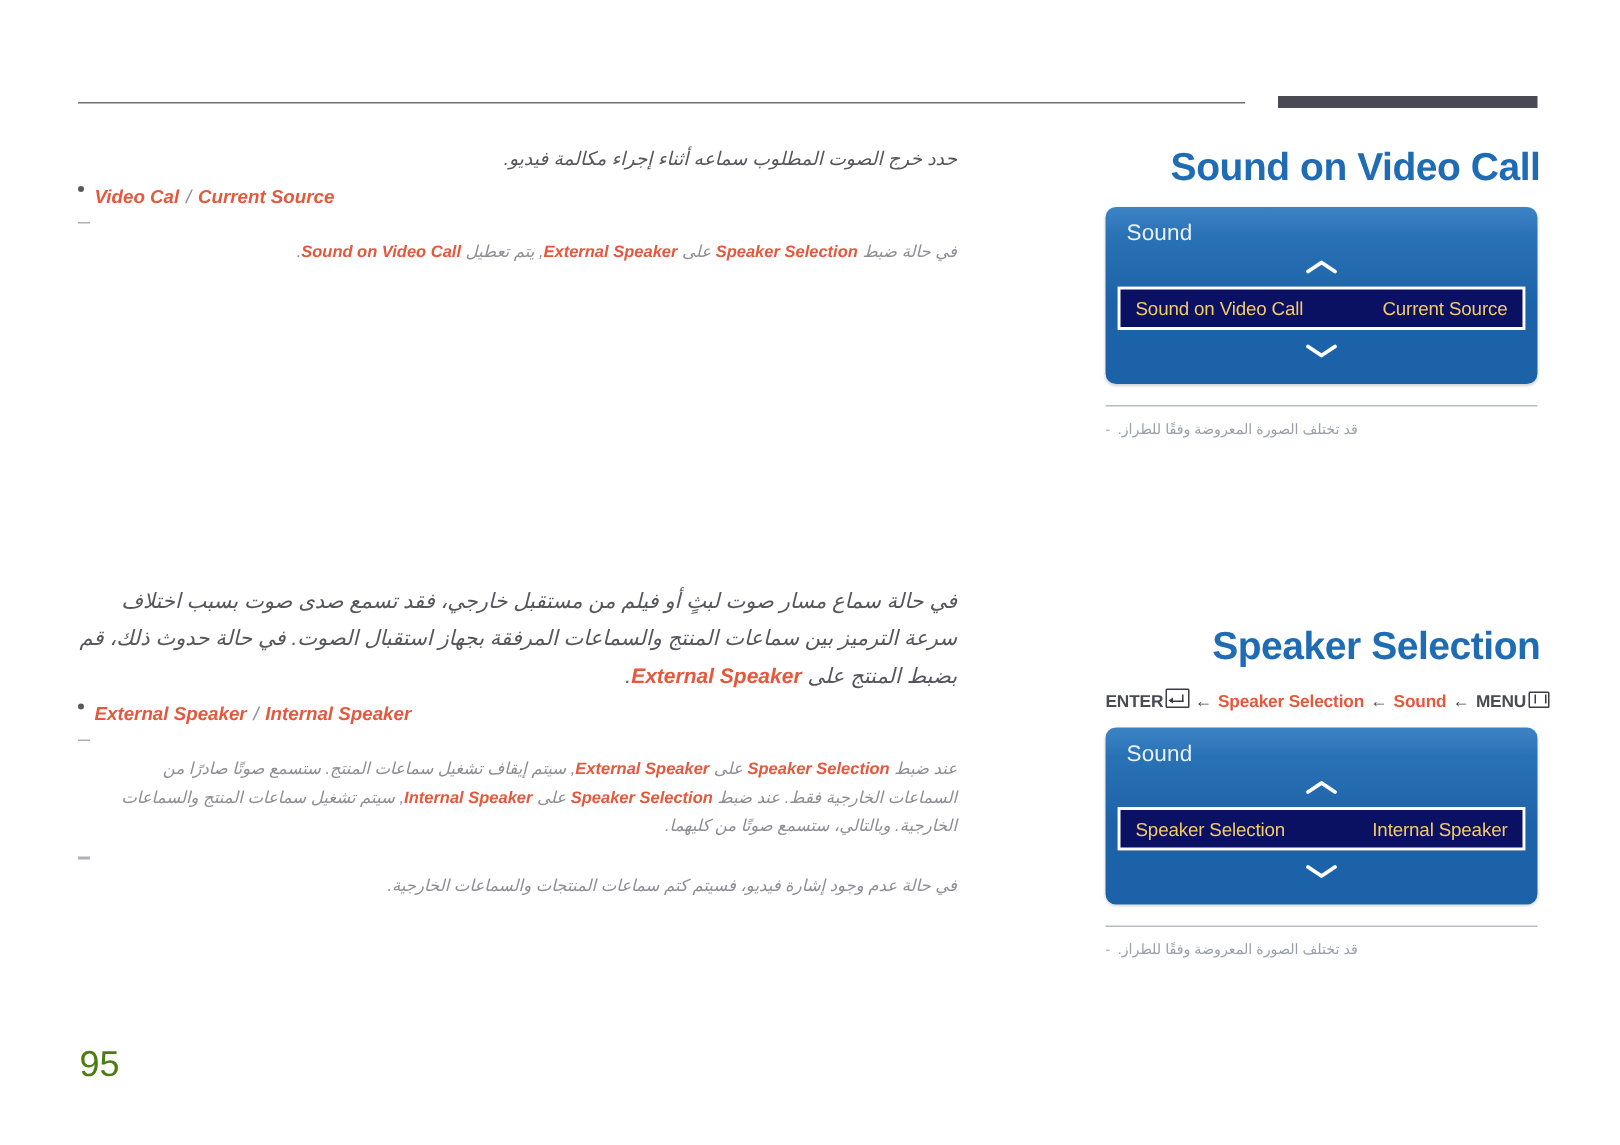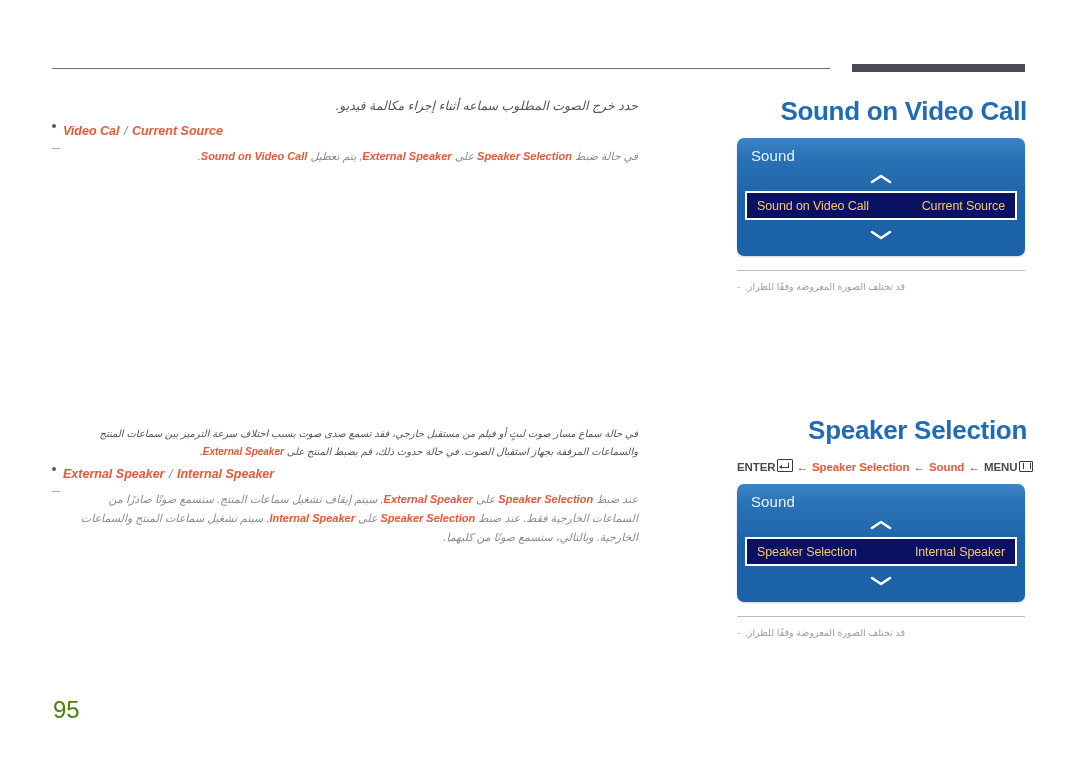--- a/index.html
+++ b/index.html
@@ -236,29 +236,28 @@
     height: 10px;
     position: relative;
   }
   .note-mark::before {
     content: "";
     position: absolute;
     left: 0; top: 1px;
     width: 8px; height: 1.4px;
     background: #b0b0b8;
   }
-  .note-body { flex: 1; }
+  .note-body { flex: 1; margin-top: 12px; }
   .note-body .hl { color: #e4593d; font-weight: bold; }
   .lead .hl, .para .hl { color: #e4593d; font-weight: bold; }
 
   .para {
-    font-size: 10px;
+    font-size: 14px;
     line-height: 1.78;
     color: #56565d;
-    margin-top: 37px;
   }
 
   
   .page-no {
     position: absolute;
     left: 53px;
     top: 696px;
     font-size: 24px;
     color: #4d7c0f;
     direction: ltr;
@@ -350,15 +349,19 @@
 <div class="section body-col" style="left:52px; top:388px; width:586px;">
   <div class="para"><span>في حالة سماع مسار صوت لبثٍ أو فيلم من مستقبل خارجي، فقد تسمع صدى صوت بسبب اختلاف سرعة الترميز بين سماعات المنتج والسماعات المرفقة بجهاز استقبال الصوت. في حالة حدوث ذلك، قم بضبط المنتج على </span><span class="hl">External Speaker</span><span>.</span></div>
   <div class="bullet-line">
     <span class="opts"><span>External Speaker</span> <span class="sep">/</span> <span>Internal Speaker</span></span>
     <span class="bullet-dot"></span>
   </div>
   <div class="note">
     <div class="note-body"><span>عند ضبط </span><span class="hl">Speaker Selection</span><span> على </span><span class="hl">External Speaker</span><span>, سيتم إيقاف تشغيل سماعات المنتج. ستسمع صوتًا صادرًا من السماعات الخارجية فقط. عند ضبط </span><span class="hl">Speaker Selection</span><span> على </span><span class="hl">Internal Speaker</span><span>, سيتم تشغيل سماعات المنتج والسماعات الخارجية. وبالتالي، ستسمع صوتًا من كليهما.</span></div>
     <span class="note-mark"></span>
   </div>
+  <div class="note">
+    <div class="note-body"><span>في حالة عدم وجود إشارة فيديو، فسيتم كتم سماعات المنتجات والسماعات الخارجية.</span></div>
+    <span class="note-mark"></span>
+  </div>
 </div>
 
 <div class="page-no">95</div>
 
 </body></html>

